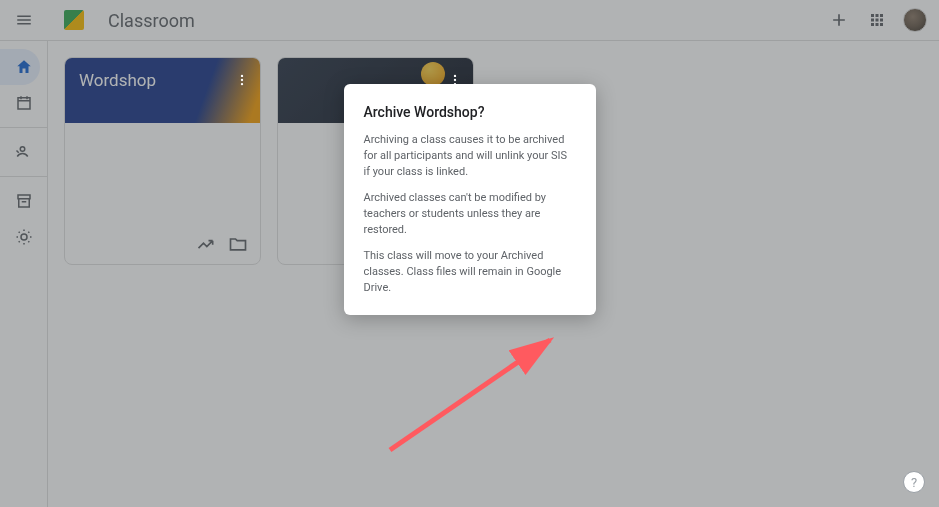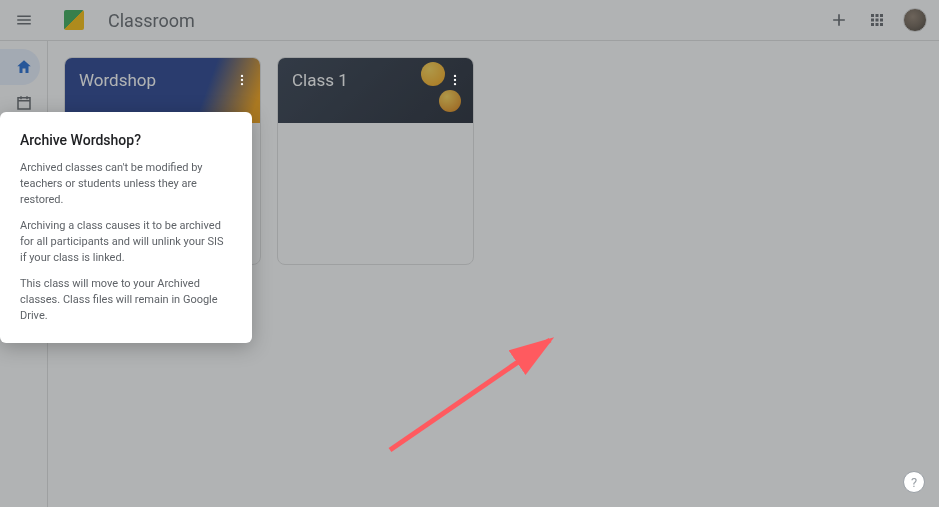--- a/index.html
+++ b/index.html
@@ -31,21 +31,21 @@
   .card-header.dark { background: linear-gradient(135deg, #2d3748 0%, #1a202c 100%); position: relative; }
   .card-header.dark::before { content: ''; position: absolute; right: 28px; top: 4px; width: 24px; height: 24px; border-radius: 50%; background: radial-gradient(circle at 35% 30%, #fcd34d, #f59e0b); }
   .card-header.dark::after { content: ''; position: absolute; right: 12px; top: 32px; width: 22px; height: 22px; border-radius: 50%; background: radial-gradient(circle at 35% 30%, #fcd34d, #d97706); }
   .card-title { font-size: 17px; font-weight: 400; }
   .card-menu { position: absolute; top: 12px; right: 8px; width: 20px; height: 20px; display: flex; align-items: center; justify-content: center; cursor: pointer; color: #fff; z-index: 2; }
   .card-body { flex: 1; }
   .card-footer { height: 40px; display: flex; justify-content: flex-end; align-items: center; gap: 12px; padding: 0 12px; }
   .card-footer-icon { width: 20px; height: 20px; color: #5f6368; cursor: pointer; }
 
   
-  .overlay { position: absolute; inset: 0; background: rgba(60,64,67,0.4); display: flex; align-items: flex-start; justify-content: flex-start; padding-top: 112px; }
+  .overlay { position: absolute; inset: 0; background: rgba(60,64,67,0.4); display: flex; align-items: flex-start; justify-content: center; padding-top: 84px; }
   .dialog { width: 252px; background: #fff; border-radius: 6px; padding: 20px 20px 10px 20px; box-shadow: 0 4px 20px rgba(0,0,0,0.25); }
   .dialog-title { font-size: 14px; font-weight: 500; color: #202124; margin-bottom: 12px; }
   .dialog-body p { font-size: 11px; color: #5f6368; line-height: 1.45; margin-bottom: 10px; }
   .dialog-actions { display: flex; justify-content: flex-end; gap: 8px; margin-top: 16px; }
   .dialog-btn { background: none; border: none; font-size: 12px; font-weight: 500; padding: 6px 8px; cursor: pointer; border-radius: 4px; }
   .btn-cancel { color: #5f6368; }
   .btn-archive { color: #1a73e8; }
 
   
   .arrow { position: absolute; left: 380px; top: 330px; pointer-events: none; }
@@ -135,40 +135,39 @@
       <div class="card-footer-icon">
         <svg width="20" height="20" viewBox="0 0 24 24">
             <path fill="none" stroke="currentColor" stroke-width="2" d="M3 6h6l2 2h10v11H3V6z"></path>
           </svg>
       </div>
     </div>
   </div>
 
   <div class="class-card">
     <div class="card-header dark">
-      <div class="card-title">Class 1</div>
       <div class="card-menu">
         <svg width="14" height="14" viewBox="0 0 24 24">
             <circle cx="12" cy="5" r="2" fill="currentColor"></circle>
             <circle cx="12" cy="12" r="2" fill="currentColor"></circle>
             <circle cx="12" cy="19" r="2" fill="currentColor"></circle>
           </svg>
       </div>
     </div>
     <div class="card-body"></div>
     <div class="card-footer"></div>
   </div>
 </div>
 
 <div class="overlay">
   <div class="dialog">
     <div class="dialog-title">Archive Wordshop?</div>
     <div class="dialog-body">
+      <p>Archiving a class causes it to be archived for all participants and will unlink your SIS if your class is linked.</p>
       <p>Archived classes can't be modified by teachers or students unless they are restored.</p>
-      <p>Archiving a class causes it to be archived for all participants and will unlink your SIS if your class is linked.</p>
       <p>This class will move to your Archived classes. Class files will remain in Google Drive.</p>
     </div>
   </div>
 </div>
 
 <svg class="arrow" width="200" height="130">
   <defs>
     <marker id="ah" markerWidth="10" markerHeight="10" refX="8" refY="3" orient="auto">
       <path d="M0,0 L9,3 L0,6 Z" fill="#ff5a5f"></path>
     </marker>

